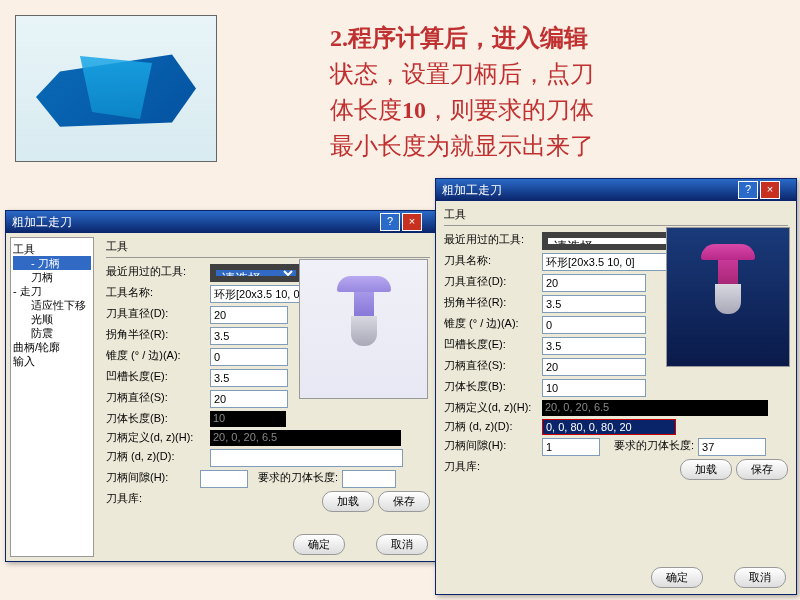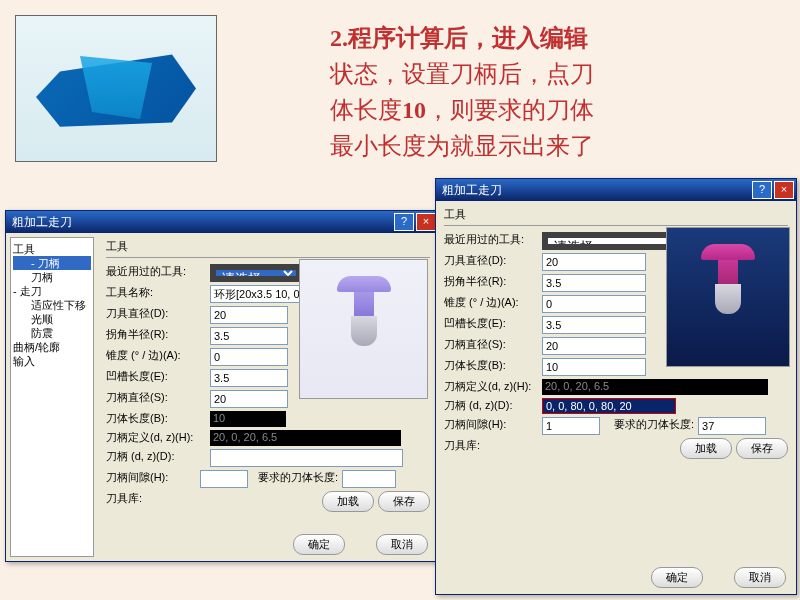--- a/index.html
+++ b/index.html
@@ -4,21 +4,21 @@
   <style>
     body { margin:0; width:800px; height:600px; background:#faf0e6; font-family:"Microsoft YaHei",Arial,sans-serif; font-size:11px; position:relative; overflow:hidden; }
     .model-img { position:absolute; left:15px; top:15px; width:200px; height:145px; background:linear-gradient(#e8f4f8,#d8ebf0); border:1px solid #666; }
     .wedge { position:absolute; left:20px; top:30px; width:160px; height:85px; background:linear-gradient(135deg,#0a6bb8,#0452a0); clip-path:polygon(15% 30%,85% 10%,100% 50%,85% 90%,15% 95%,0 60%); }
     .wedge2 { position:absolute; left:40px; top:40px; width:120px; height:70px; background:linear-gradient(#1aa8e8,#0b88c8); clip-path:polygon(20% 0,80% 10%,70% 90%,30% 80%); opacity:.85; }
     .instr { position:absolute; left:330px; top:20px; width:445px; font-family:"SimSun","宋体",serif; font-size:24px; line-height:36px; color:#c03030; }
     .instr .b { font-weight:bold; }
     .dlg { position:absolute; background:#ece9d8; border:1px solid #0a246a; box-shadow:2px 2px 5px rgba(0,0,0,.3); }
     .dlg1 { left:5px; top:210px; width:432px; height:350px; }
     .dlg2 { left:435px; top:178px; width:360px; height:415px; }
-    .titlebar { height:22px; background:linear-gradient(#2a6ac8,#0a246a); color:#fff; display:flex; align-items:center; padding:0 2px 0 6px; font-size:12px; }
+    .titlebar { height:22px; background:linear-gradient(#2a6ac8,#0a246a); color:#fff; display:flex; align-items:center; padding:0 16px 0 6px; font-size:12px; }
     .titlebar .ttl { flex:1; }
     .titlebar .wbtn { width:18px; height:16px; background:#c83020; color:#fff; text-align:center; line-height:14px; margin-left:2px; border:1px solid #fff; font-size:11px; }
     .titlebar .wbtn.q { background:#2a6ac8; }
     .body { display:flex; height:calc(100% - 22px); }
     .tree { width:78px; background:#fff; border:1px solid #999; margin:4px; padding:4px 2px; font-size:11px; line-height:14px; }
     .tree div { white-space:nowrap; }
     .tree .l1 { padding-left:18px; }
     .tree .l2 { padding-left:18px; }
     .content { flex:1; padding:6px 8px 4px; position:relative; }
     .ctab { font-size:11px; border-bottom:1px solid #999; padding-bottom:3px; margin-bottom:6px; }
@@ -153,20 +153,24 @@
       <div class="toolimg">
           <div class="tool-cap" style="background:linear-gradient(#d848a8,#b82888)"></div>
           <div class="tool-neck" style="background:linear-gradient(#c83898,#a82878)"></div>
           <div class="tool-bit"></div>
         </div>
       <div class="row">
           <span class="lbl">最近用过的工具:</span>
           <select class="sel" style="width:220px"><option>请选择...</option></select>
         </div>
       <div class="row">
+          <span class="lbl">刀具名称:</span>
+          <input class="inp" style="width: 220px;" value="环形[20x3.5 10, 0]">
+        </div>
+      <div class="row">
           <span class="lbl">刀具直径(D):</span>
           <input class="inp" style="width: 96px;" value="20">
         </div>
       <div class="row">
           <span class="lbl">拐角半径(R):</span>
           <input class="inp" style="width: 96px;" value="3.5">
         </div>
       <div class="row">
           <span class="lbl">锥度 (° / 边)(A):</span>
           <input class="inp" style="width: 96px;" value="0">

